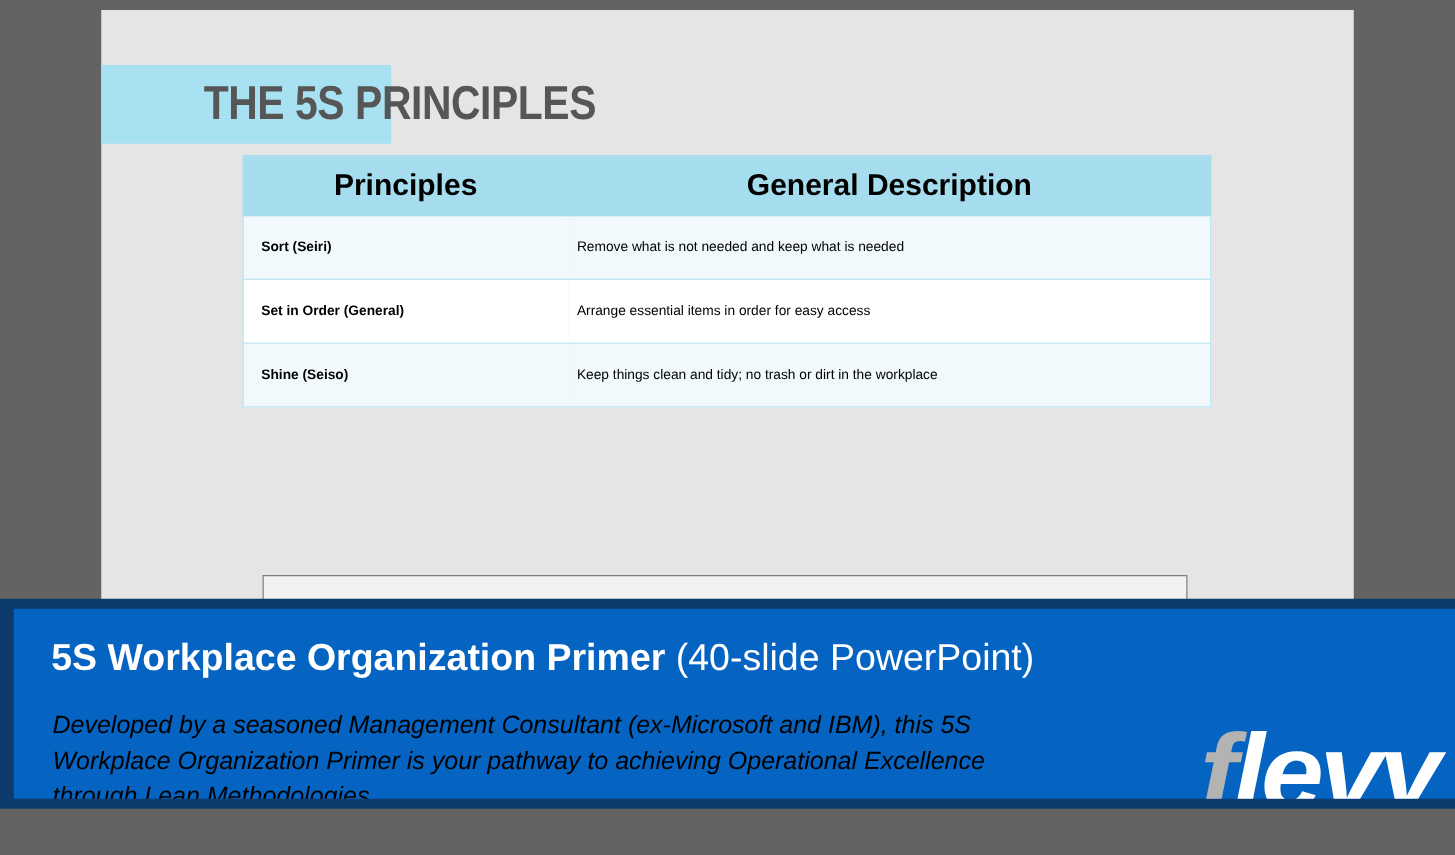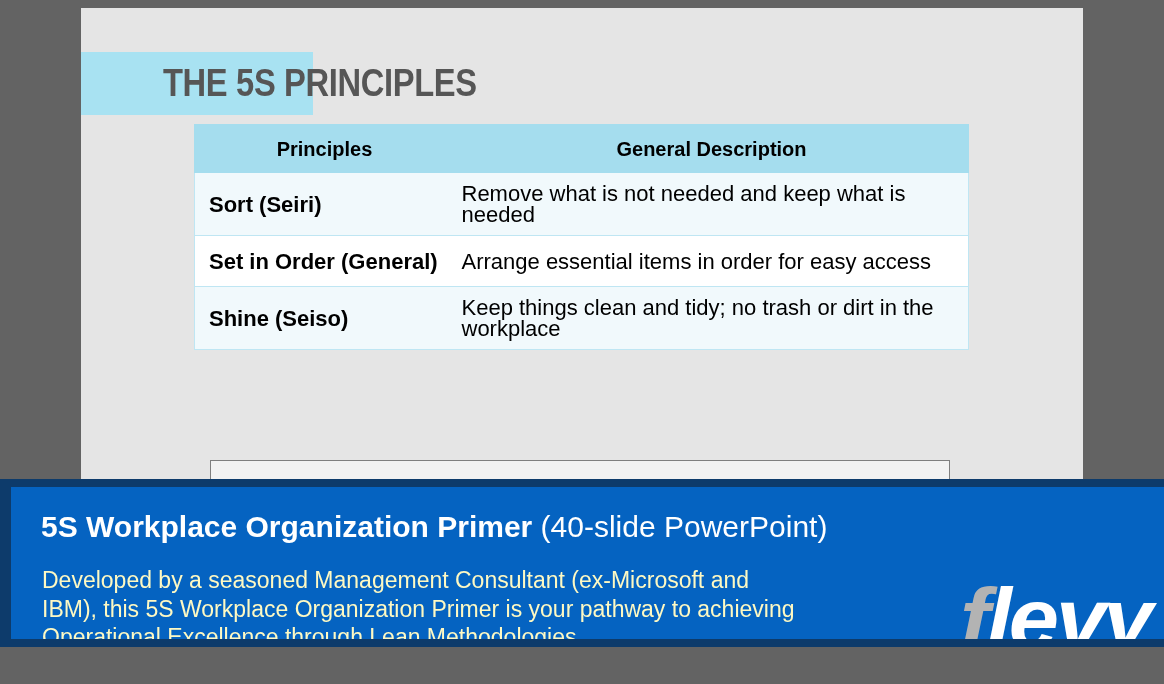--- a/index.html
+++ b/index.html
@@ -60,29 +60,29 @@
     width: 774px;
     border-collapse: collapse;
     table-layout: fixed;
   }
   #principles-table col.c-principle { width: 260px; }
   #principles-table col.c-desc { width: 514px; }
 
   #principles-table thead th {
     background: #a5ddee;
     color: #000000;
-    font-size: 20px;
+    font-size: 24px;
     font-weight: bold;
     text-align: center;
     padding: 13px 4px 12px 4px;
     border: 1px solid #a5ddee;
     line-height: 22px;
   }
   #principles-table tbody td {
-    font-size: 22px;
+    font-size: 11px;
     color: #000000;
     border-top: 1px solid #bfe6f3;
     border-bottom: 1px solid #bfe6f3;
     vertical-align: middle;
     line-height: 21px;
     padding: 10px 6px;
     height: 30px;
   }
   #principles-table tbody tr td:first-child {
     border-left: 1px solid #bfe6f3;
@@ -137,23 +137,24 @@
     line-height: 34px;
   }
   #promo-title .strong { font-weight: bold; }
   #promo-title .light { font-weight: normal; }
 
   #promo-desc {
     position: absolute;
     left: 31px;
     top: 79px;
     width: 760px;
-    font-size: 23px;
-    color: #fef9c3;
+    font-size: 20px;
+    color: #000000;
     line-height: 28.5px;
+    font-style: italic;
   }
   #promo-link {
     position: absolute;
     left: 31px;
     top: 167px;
     font-size: 14.5px;
     color: #edb230;
     text-decoration: none;
     white-space: nowrap;
   }

